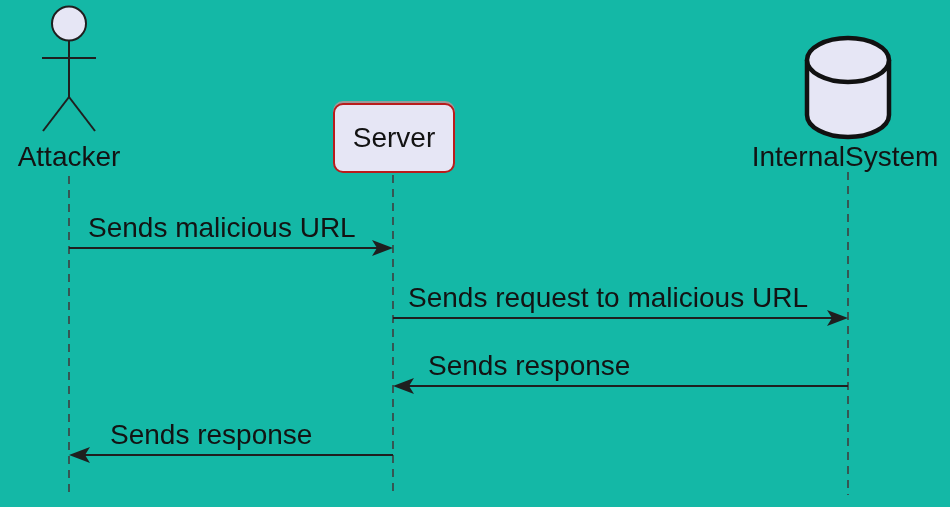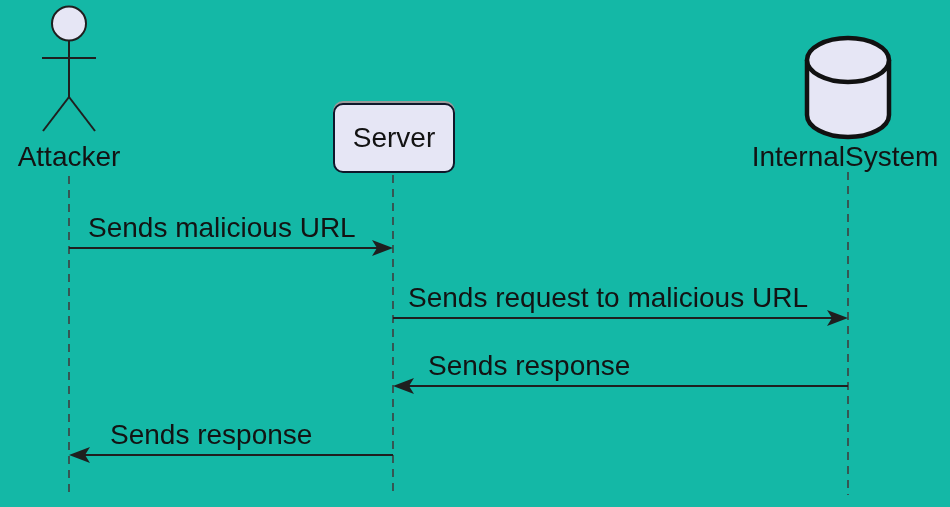--- a/index.html
+++ b/index.html
@@ -29,21 +29,21 @@
     color: #131313;
   }
   .participant-box {
     position: absolute;
     left: 333px;
     top: 103px;
     width: 122px;
     height: 70px;
     box-sizing: border-box;
     background: #e6e6f5;
-    border: 2px solid #0f172a;
+    border: 2px solid #b91c1c;
     border-radius: 10px;
     box-shadow: 0 -2px 0 0 #9a9a9a;
     display: flex;
     align-items: center;
     justify-content: center;
     font-size: 28px;
   }
   .msg-label {
     position: absolute;
     font-size: 28px;

